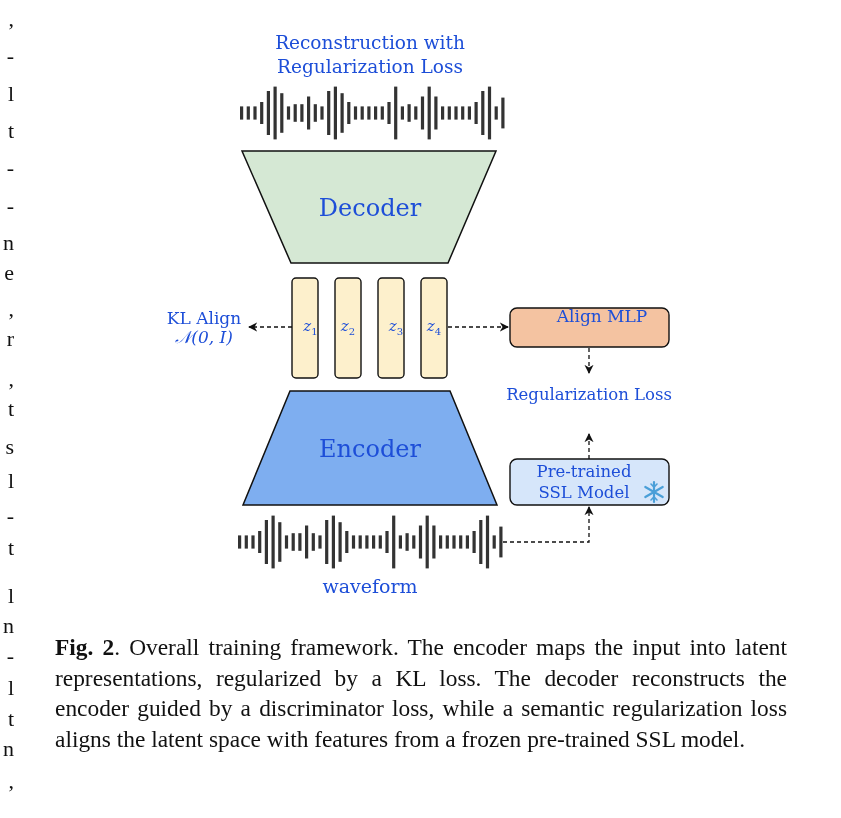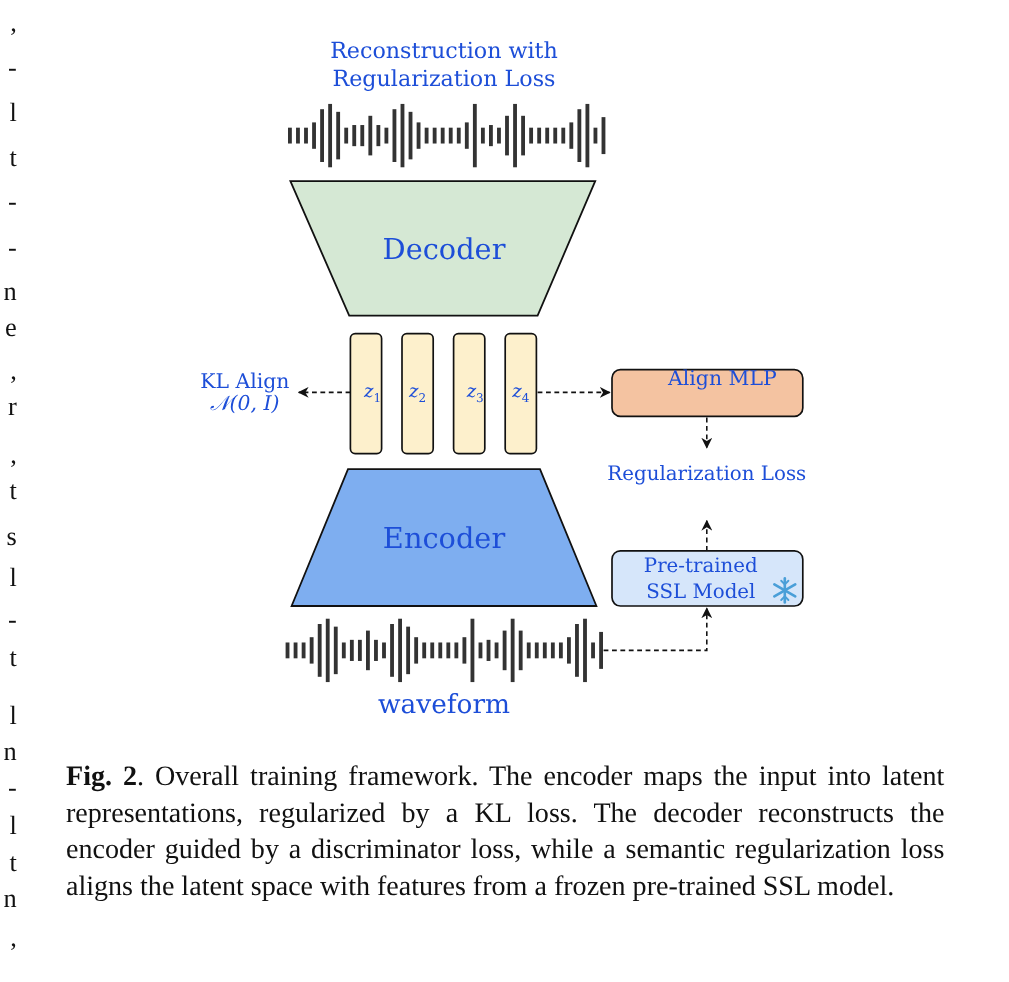--- a/index.html
+++ b/index.html
@@ -186,16 +186,16 @@
 
   <div class="lbl" style="left:495px;top:384px;width:188px;font-size:16.5px;line-height:22px;">
     <div>Regularization Loss</div>
   </div>
 
   <div class="lbl" style="left:510px;top:461px;width:148px;font-size:16.5px;line-height:21px;">
     <div>Pre-trained</div>
     <div>SSL Model</div>
   </div>
 
-  <div class="lbl" style="left:300px;top:575px;width:140px;font-size:22px;">waveform</div>
+  <div class="lbl" style="left:300px;top:575px;width:140px;font-size:19px;">waveform</div>
 
   <div id="caption"><b>Fig. 2</b><span>. Overall training framework. The encoder maps the input into latent representations, regularized by a KL loss. The decoder reconstructs the encoder guided by a discriminator loss, while a semantic regularization loss aligns the latent space with features from a frozen pre-trained SSL model.</span></div>
 </div>
 
 </body></html>

